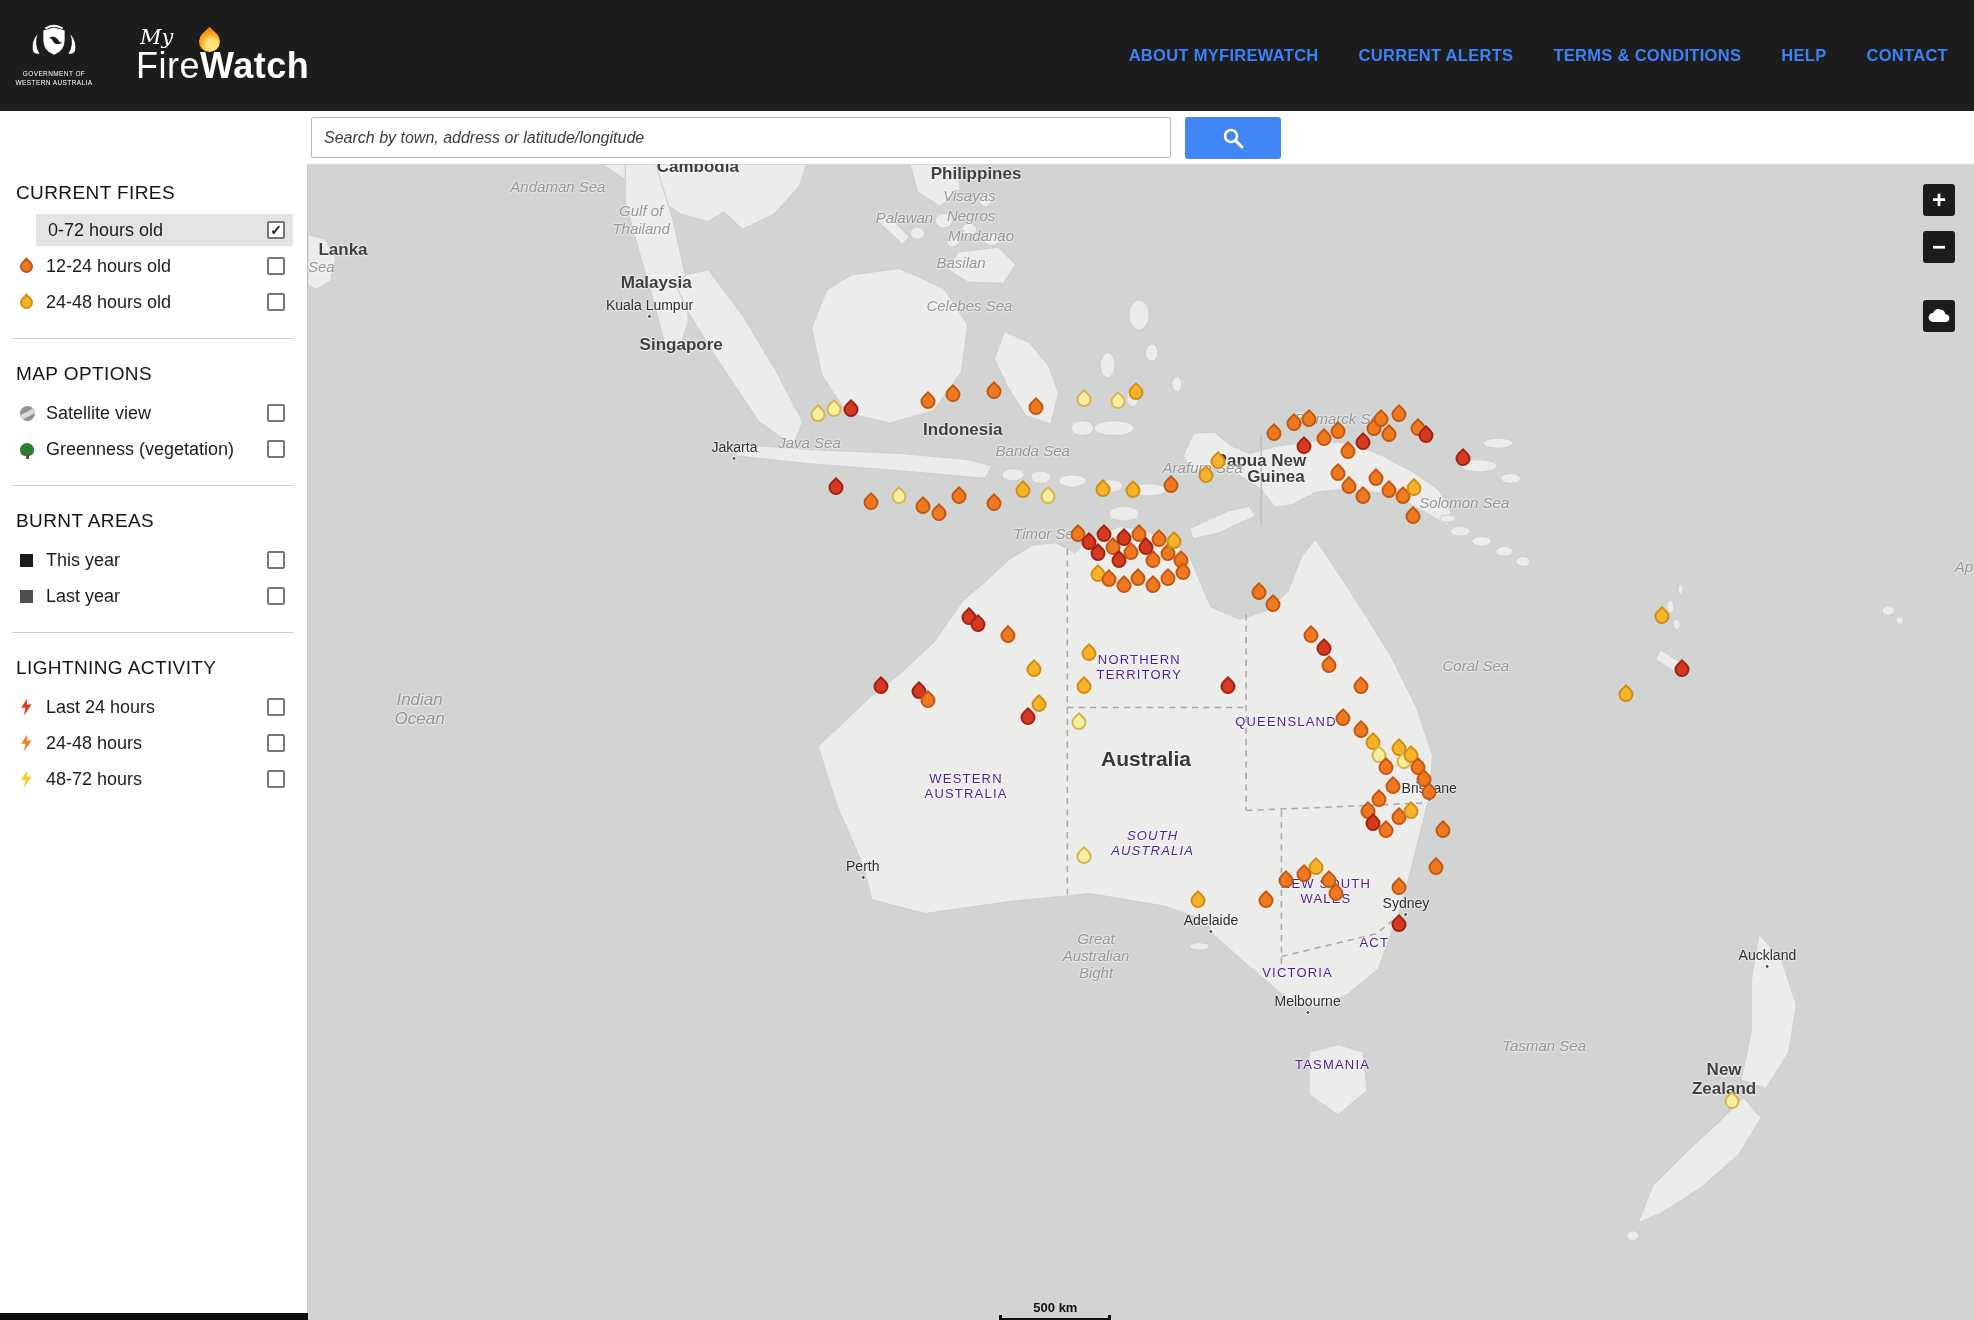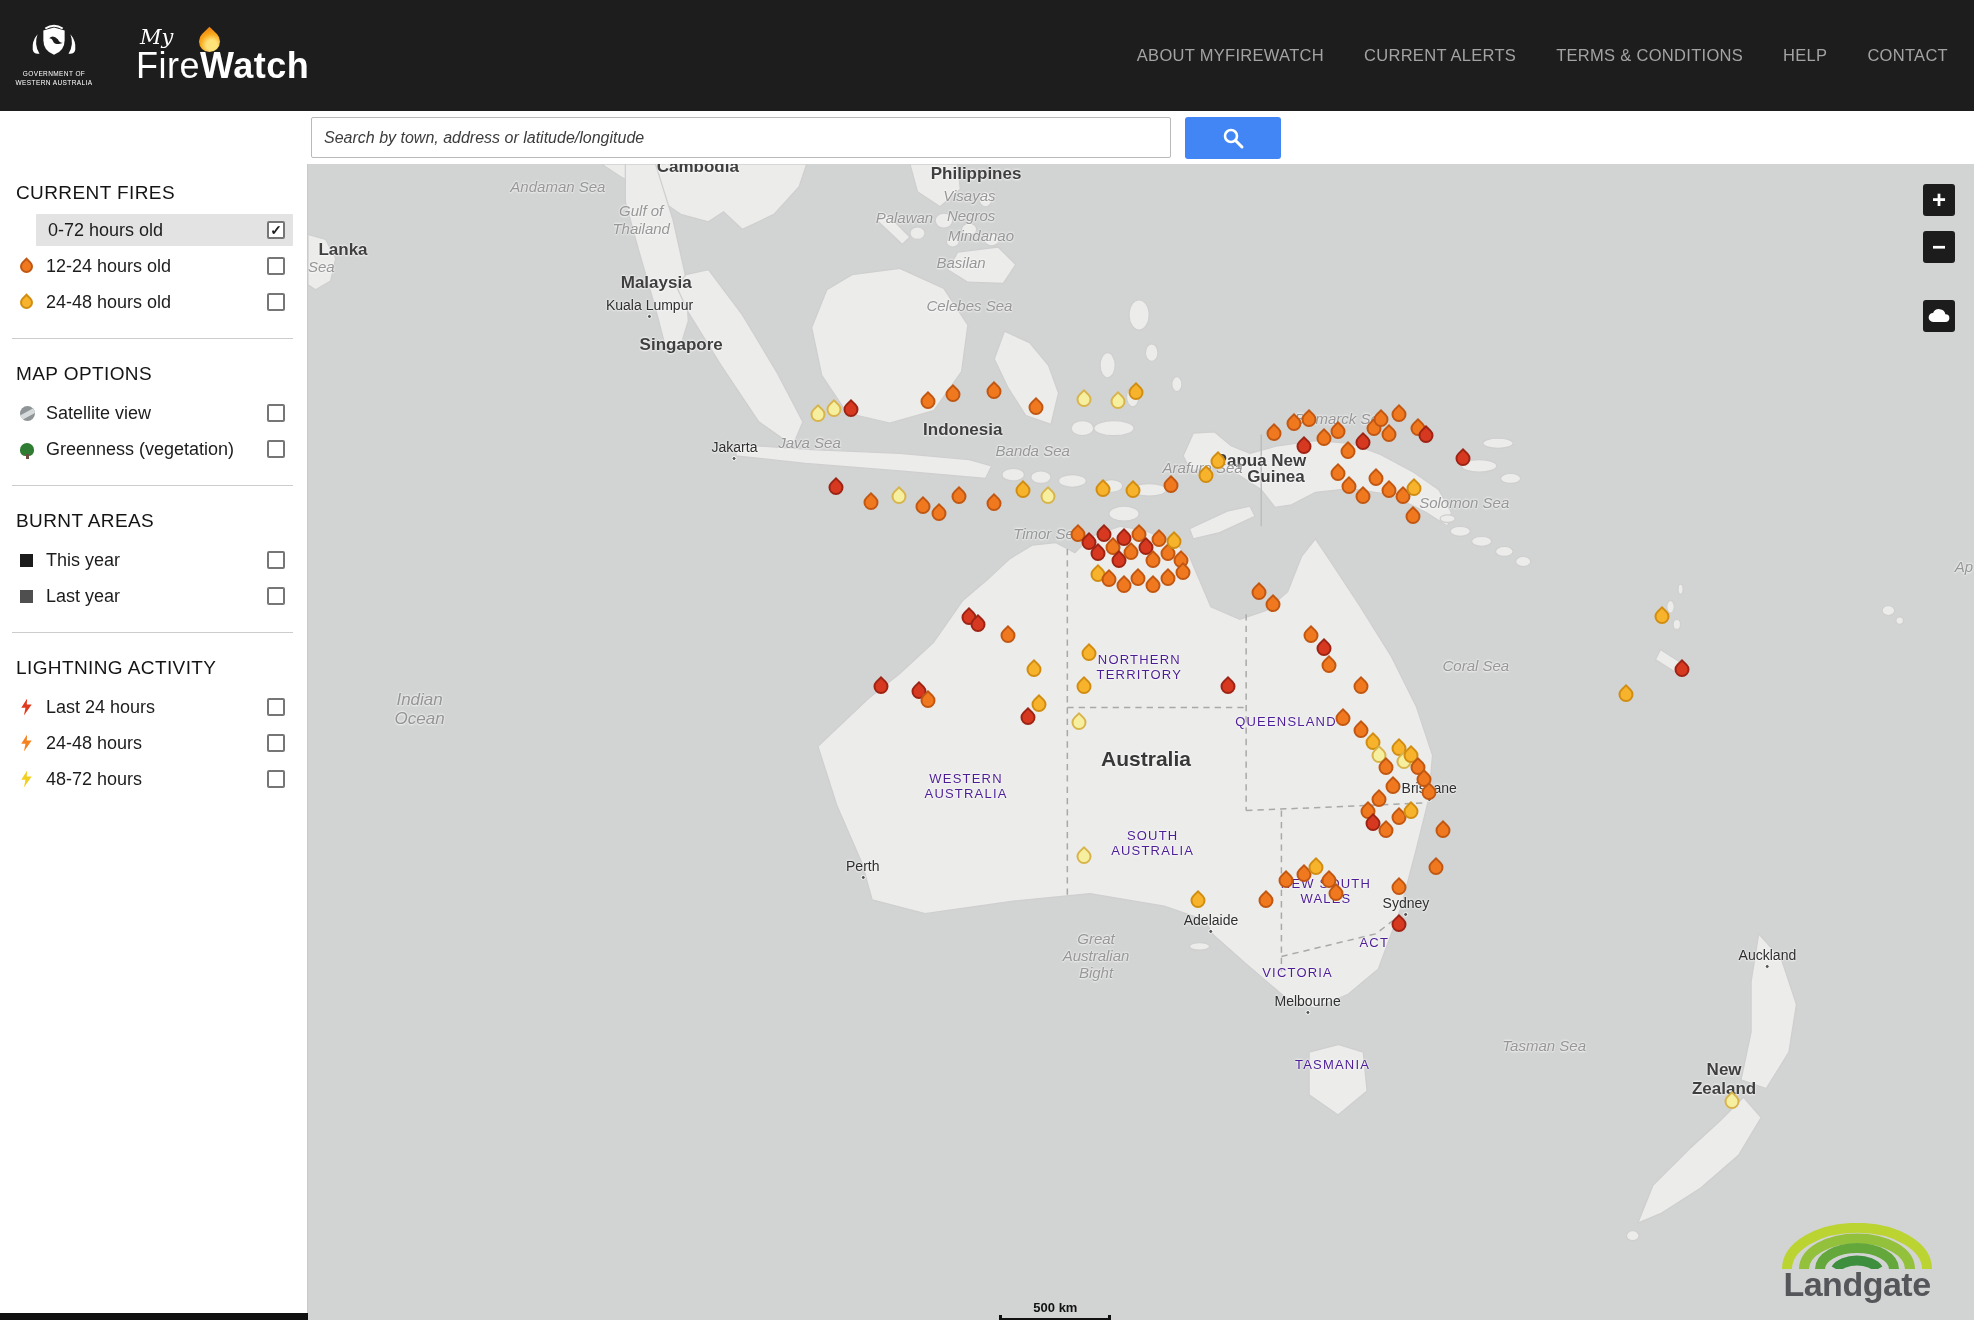--- a/index.html
+++ b/index.html
@@ -13,21 +13,21 @@
   .crest-line{font-size:6.5px;letter-spacing:.4px;line-height:1.3;white-space:nowrap}
   .fw-logo{margin-left:42px;position:relative;color:#fff}
   .fw-my{font-family:"DejaVu Serif",serif;font-style:italic;font-size:21px;margin:0 0 -3px 4px}
   .fw-name{font-size:36px;letter-spacing:.5px;position:relative;line-height:1.1}
   .fw-fire{font-weight:400}
   .fw-watch{font-weight:700}
   .fw-flame{position:absolute;left:63px;top:-15px;width:21px;height:21px;border-radius:50% 0 50% 50%;
             transform:rotate(-45deg);
             background:radial-gradient(circle at 45% 70%, #ffe27a 0 28%, #f8a81c 60%, #ee7c0e 100%)}
   .nav{margin-left:auto;display:flex;gap:40px;padding-right:26px;align-items:center}
-  .nav-item{color:#a3a3a3;font-size:16.5px;font-weight:normal;letter-spacing:.3px;text-decoration:none;cursor:pointer;white-space:nowrap}
+  .nav-item{color:#3b82f6;font-size:16.5px;font-weight:bold;letter-spacing:.3px;text-decoration:none;cursor:pointer;white-space:nowrap}
 
   
   .search-row{height:53px;background:#fff;display:flex;align-items:center;position:relative;z-index:9}
   .search-input{margin-left:311px;width:860px;height:41px;border:1px solid #b9b9b9;border-radius:2px;
                 padding:0 12px;font-size:16px;font-style:italic;color:#222;outline:none;font-family:inherit}
   .search-input::placeholder{color:#3c3c3c;font-style:italic;opacity:1}
   .search-btn{margin-left:14px;width:96px;height:42px;background:#4285f4;border:none;border-radius:3px;
               display:flex;align-items:center;justify-content:center;cursor:pointer}
 
   
@@ -317,21 +317,21 @@
         <div class="lbl lbl-sea-big" style="left: 6.7%; top: 47.2%;">Indian
 Ocean</div>
         <div class="lbl lbl-state" style="left: 49.9%; top: 43.6%;">NORTHERN
 TERRITORY</div>
         <div class="lbl lbl-state" style="left: 58.7%; top: 48.3%;">QUEENSLAND</div>
         <div class="lbl lbl-country-big" style="left: 50.3%; top: 51.5%;">Australia</div>
         <div class="lbl lbl-state" style="left: 39.5%; top: 53.9%;">WESTERN
 AUSTRALIA</div>
         <div class="lbl lbl-city" style="left: 67.3%; top: 54%;">Brisbane<span class="city-dot"></span></div>
         <div class="lbl lbl-city" style="left: 33.3%; top: 60.7%;">Perth<span class="city-dot"></span></div>
-        <div class="lbl lbl-state" style="left: 50.7%; top: 58.8%;">SOUTH
+        <div class="lbl lbl-state" style="left: 50.7%; top: 58.8%; font-style: italic;">SOUTH
 AUSTRALIA</div>
         <div class="lbl lbl-city" style="left: 54.2%; top: 65.4%;">Adelaide<span class="city-dot"></span></div>
         <div class="lbl lbl-state" style="left: 61.1%; top: 63%;">NEW SOUTH
 WALES</div>
         <div class="lbl lbl-city" style="left: 65.9%; top: 63.9%;">Sydney<span class="city-dot"></span></div>
         <div class="lbl lbl-state" style="left: 64%; top: 67.4%;">ACT</div>
         <div class="lbl lbl-state" style="left: 59.4%; top: 70%;">VICTORIA</div>
         <div class="lbl lbl-city" style="left: 60%; top: 72.4%;">Melbourne<span class="city-dot"></span></div>
         <div class="lbl lbl-sea" style="left: 47.3%; top: 68.5%;">Great
 Australian
@@ -475,27 +475,16 @@
       <svg width="22" height="16" viewBox="0 0 26 18">
         <path d="M6 16 h14 a5 4.5 0 0 0 0.5 -9 a7.5 7 0 0 0 -14.5 -1.5 a5 5 0 0 0 0 10.5 z" fill="#fff"></path>
       </svg>
     </button>
 
     <div class="scalebar">
       <div class="sb-text">500 km</div>
       <div class="sb-bar"></div>
     </div>
 
-    <div class="landgate">
-      <svg width="150" height="46" viewBox="0 0 150 46">
-        <g fill="none" stroke-width="10">
-          <path d="M5 46 A 68 40 0 0 1 145 46" stroke="#bcd431"></path>
-          <path d="M22 46 A 52 30 0 0 1 128 46" stroke="#93c13c"></path>
-          <path d="M38 46 A 37 21 0 0 1 112 46" stroke="#64a83b"></path>
-          <path d="M54 46 A 22 12 0 0 1 96 46" stroke="#3d8f3d"></path>
-        </g>
-      </svg>
-      <div class="landgate-text">Landgate</div>
-    </div>
   </div>
 </div>
 
 <div class="footer-strip"></div>
 
 </body></html>

